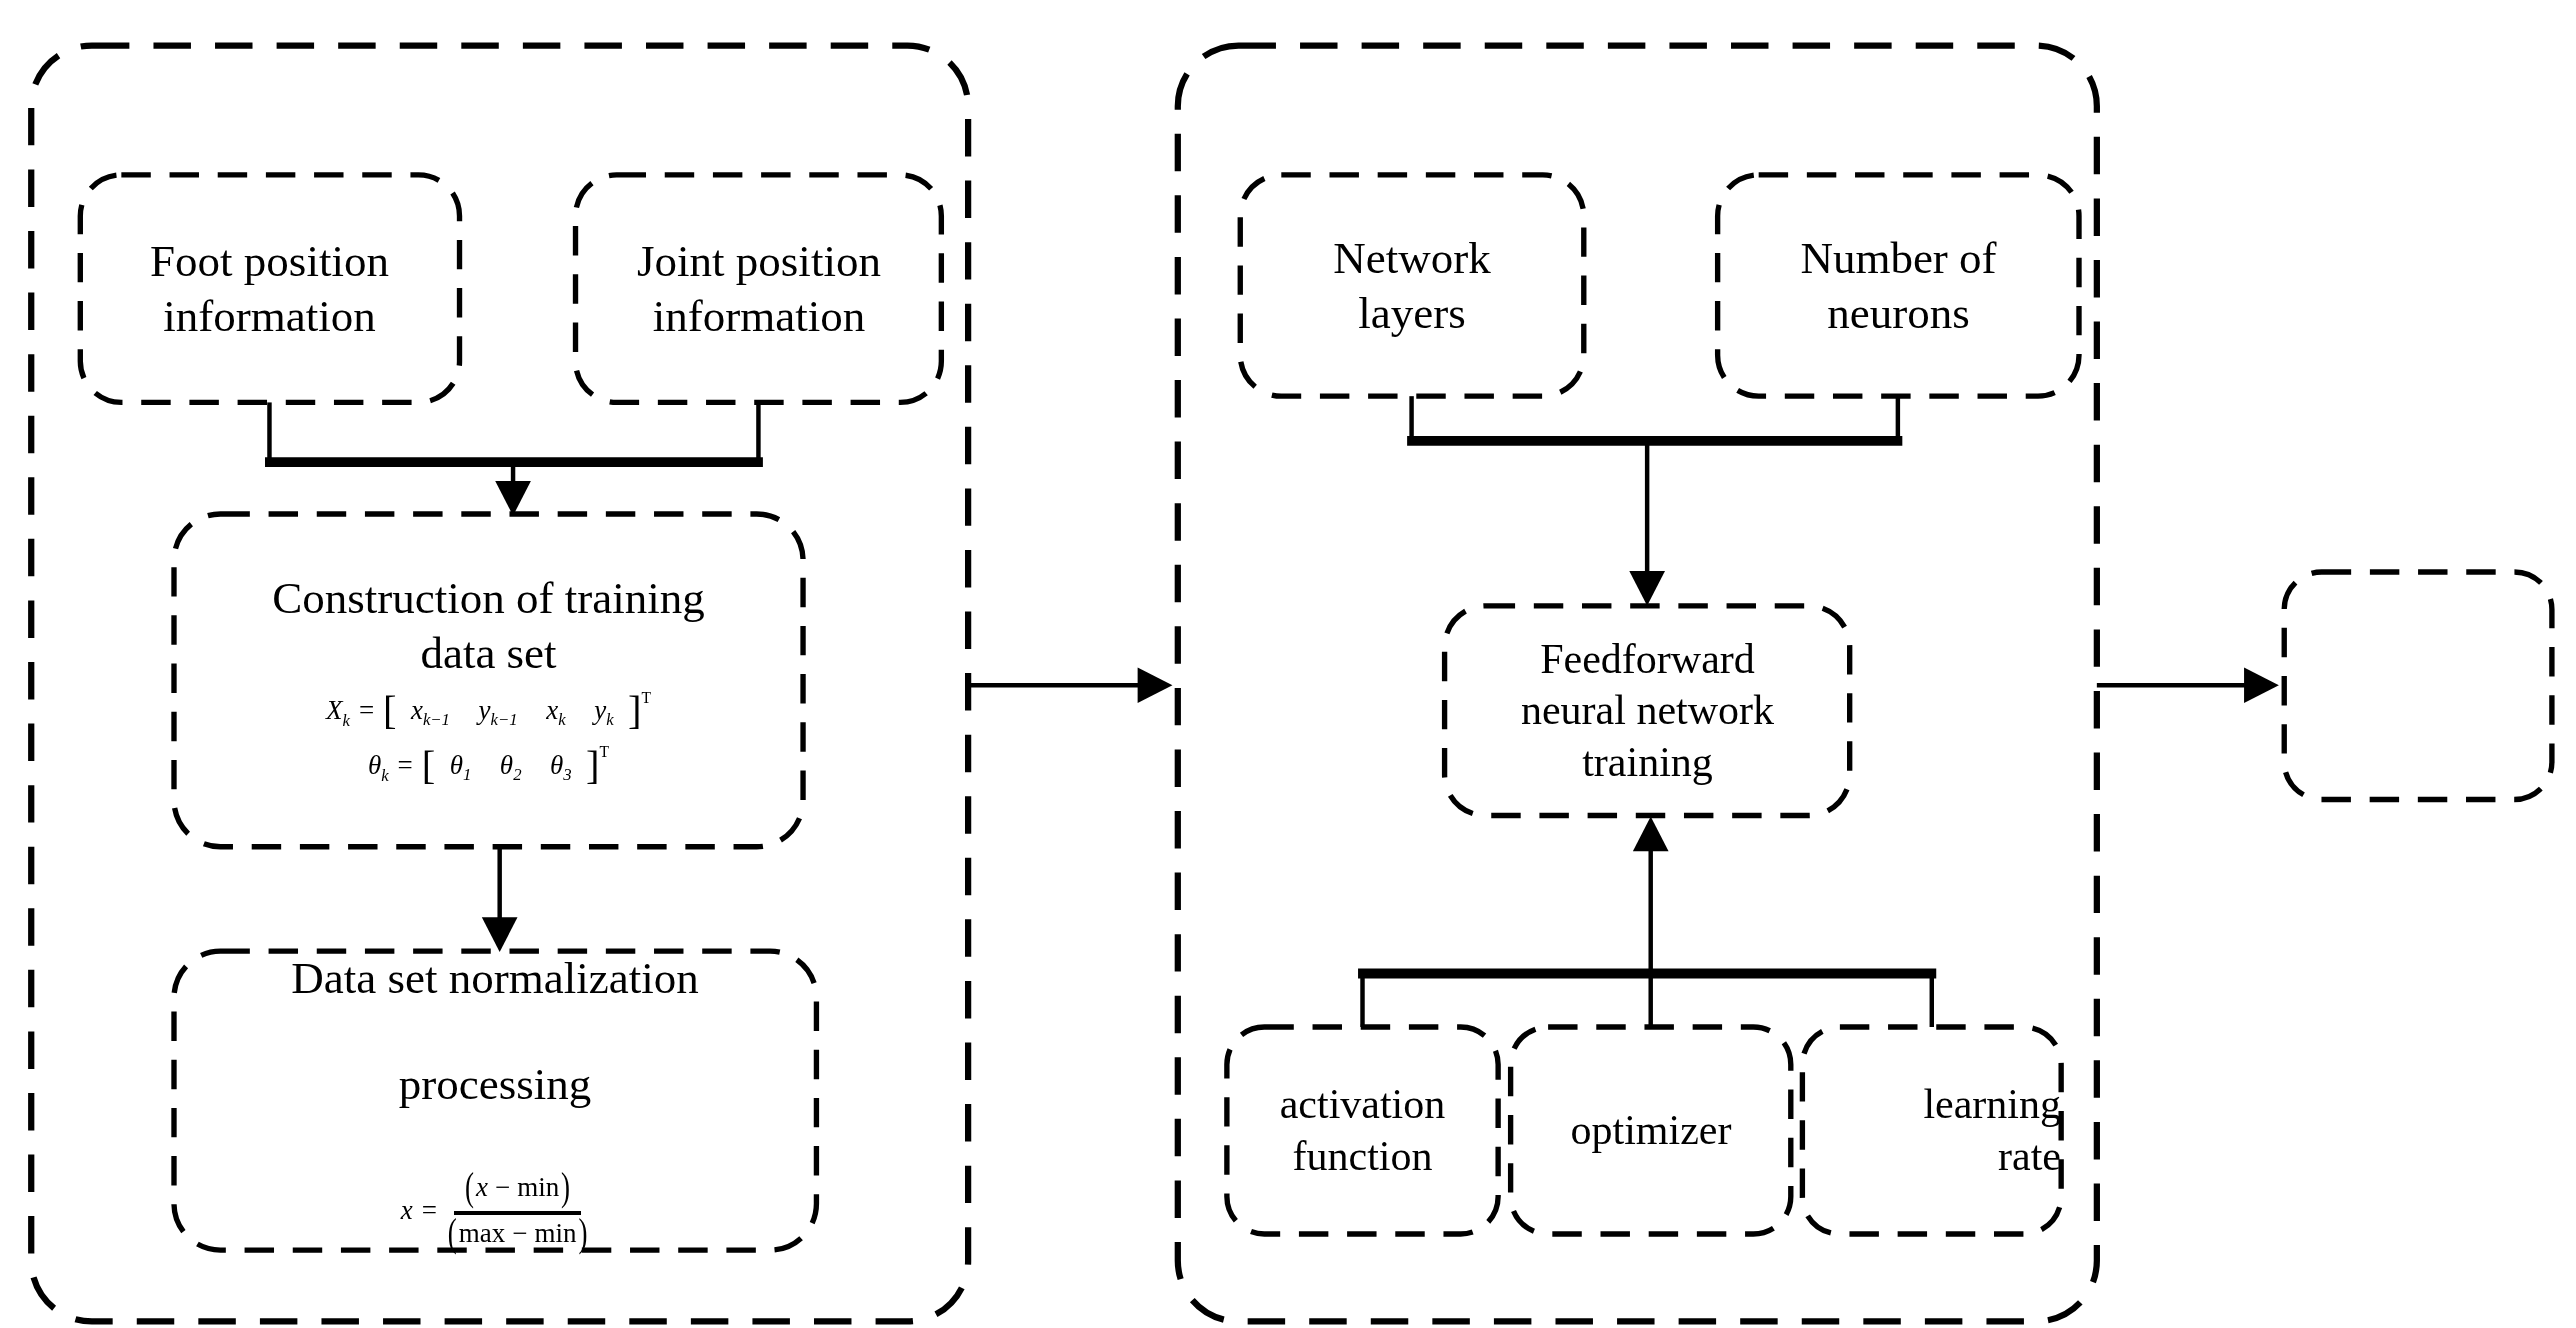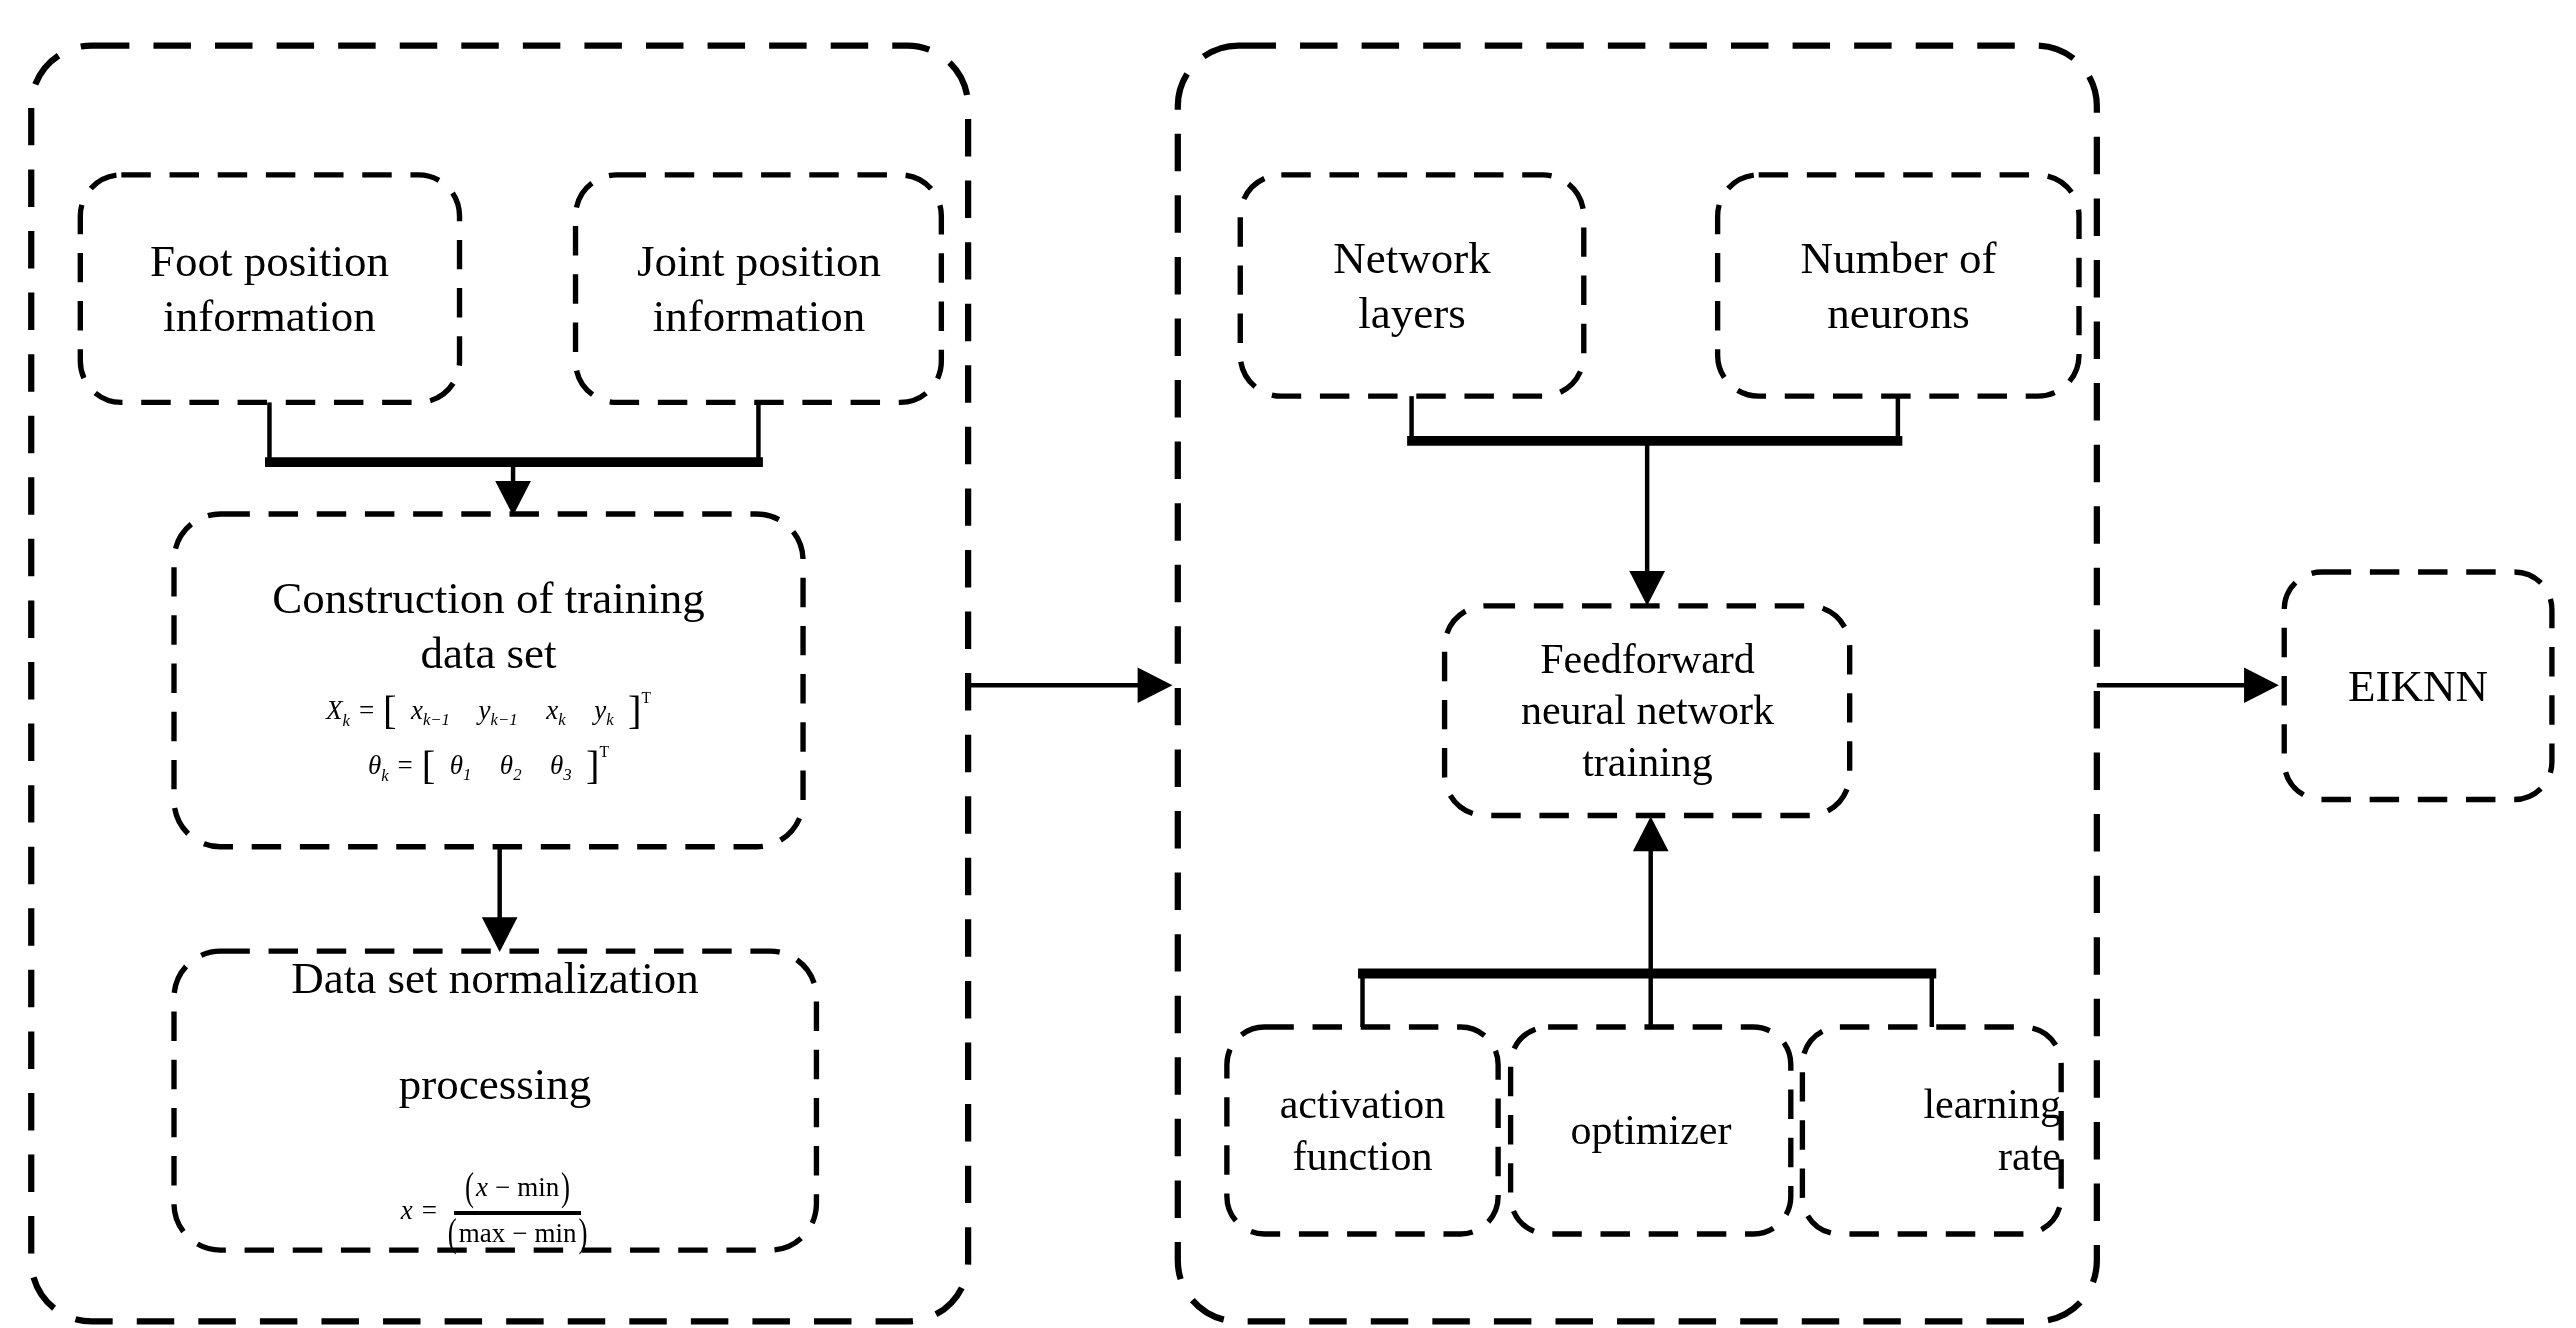--- a/index.html
+++ b/index.html
@@ -160,18 +160,15 @@
 
   <div class="box-label fs-med" style="left:1511px; top:1004px; width:280px; height:207px;">
     <span>optimizer</span>
   </div>
 
   <div class="box-label fs-med" style="left:1802px; top:1004px; width:259px; height:207px;align-items:flex-end;">
     <span>learning</span>
     <span>rate</span>
   </div>
 
-  <div class="box-label fs-big" style="left:2284px; top:549px; width:268px; height:228px;">
-    <span>EIKNN</span>
-  </div>
 
 </div>
 
 
 </body></html>

